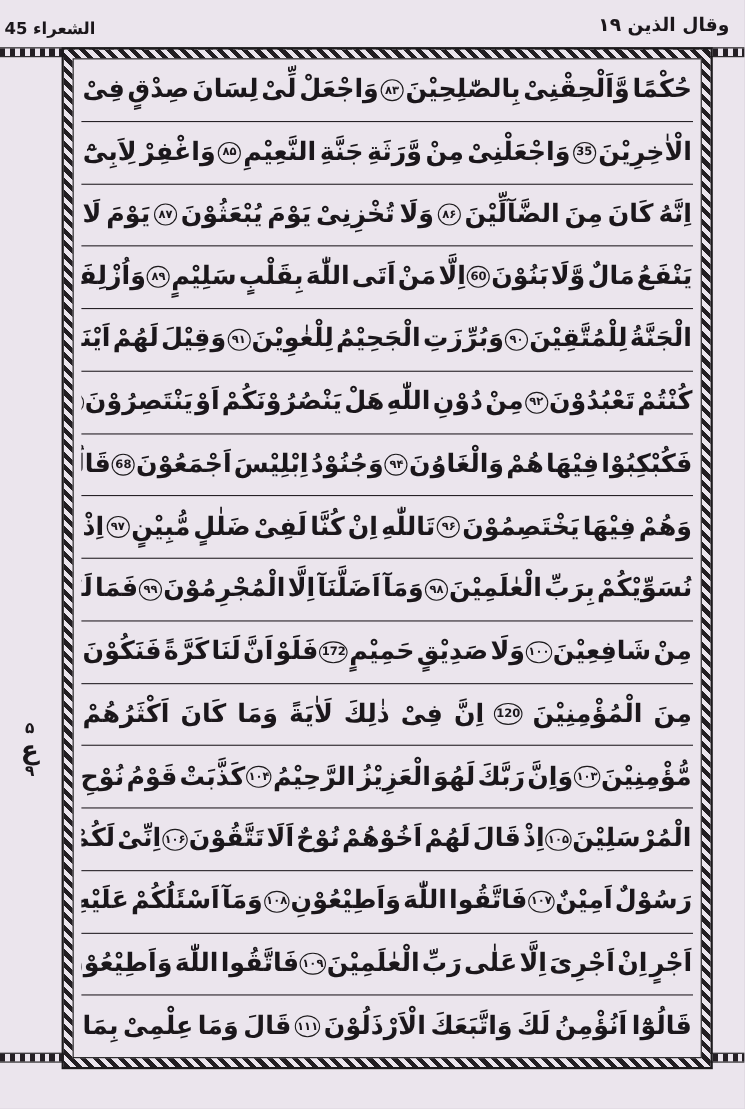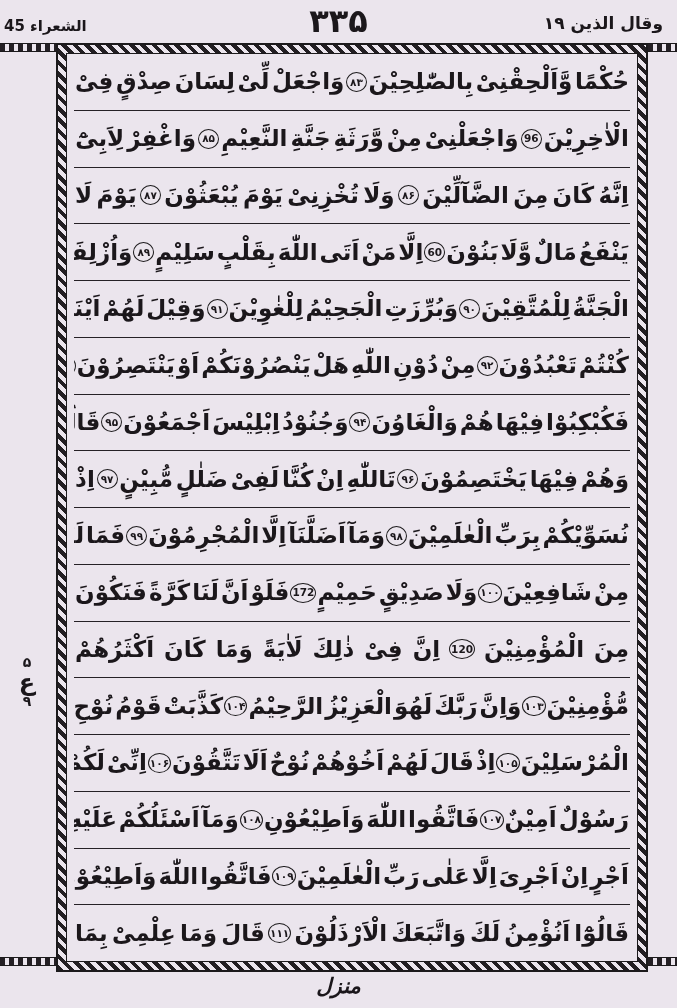--- a/index.html
+++ b/index.html
@@ -66,21 +66,20 @@
     position:absolute;top:974px;left:0;right:0;text-align:center;
     font-size:21px;font-weight:700;font-style:italic;
   }
 </style>
 </head>
 <body>
 
 <div class="scan">
 
   <div class="hdr hdr-right">وقال الذين ۱۹</div>
-  <div class="hdr hdr-center">۳۳۵</div>
   <div class="hdr hdr-left">الشعراء 45</div>
 
   <div class="rule rule-top"></div>
   <div class="rule rule-bottom"></div>
 
   <div class="ruku">
     <span class="num">۵</span>
     <span class="ain">ع</span>
     <span class="num">۹</span>
   </div>
@@ -93,21 +92,21 @@
           <span class="w">بِالصّٰلِحِيْنَ</span>
           <span class="vm">۸۳</span>
           <span class="w">وَاجْعَلْ</span>
           <span class="w">لِّىْ</span>
           <span class="w">لِسَانَ</span>
           <span class="w">صِدْقٍ</span>
           <span class="w">فِىْ</span>
         </div>
         <div class="line">
           <span class="w">الْاٰخِرِيْنَ</span>
-          <span class="vm">96</span>
+          <span class="vm">35</span>
           <span class="w">وَاجْعَلْنِىْ</span>
           <span class="w">مِنْ</span>
           <span class="w">وَّرَثَةِ</span>
           <span class="w">جَنَّةِ</span>
           <span class="w">النَّعِيْمِ</span>
           <span class="vm">۸۵</span>
           <span class="w">وَاغْفِرْ</span>
           <span class="w">لِاَبِىْٓ</span>
         </div>
         <div class="line">
@@ -166,21 +165,21 @@
         </div>
         <div class="line">
           <span class="w">فَكُبْكِبُوْا</span>
           <span class="w">فِيْهَا</span>
           <span class="w">هُمْ</span>
           <span class="w">وَالْغَاوُنَ</span>
           <span class="vm">۹۴</span>
           <span class="w">وَجُنُوْدُ</span>
           <span class="w">اِبْلِيْسَ</span>
           <span class="w">اَجْمَعُوْنَ</span>
-          <span class="vm">۹۵</span>
+          <span class="vm">68</span>
           <span class="w">قَالُوْا</span>
         </div>
         <div class="line">
           <span class="w">وَهُمْ</span>
           <span class="w">فِيْهَا</span>
           <span class="w">يَخْتَصِمُوْنَ</span>
           <span class="vm">۹۶</span>
           <span class="w">تَاللّٰهِ</span>
           <span class="w">اِنْ</span>
           <span class="w">كُنَّا</span>
@@ -289,15 +288,14 @@
           <span class="w">الْاَرْذَلُوْنَ</span>
           <span class="vm">۱۱۱</span>
           <span class="w">قَالَ</span>
           <span class="w">وَمَا</span>
           <span class="w">عِلْمِىْ</span>
           <span class="w">بِمَا</span>
         </div>
       </div>
   </div>
 
-  <div class="catchword">منزل</div>
 
 </div>
 
 </body></html>

